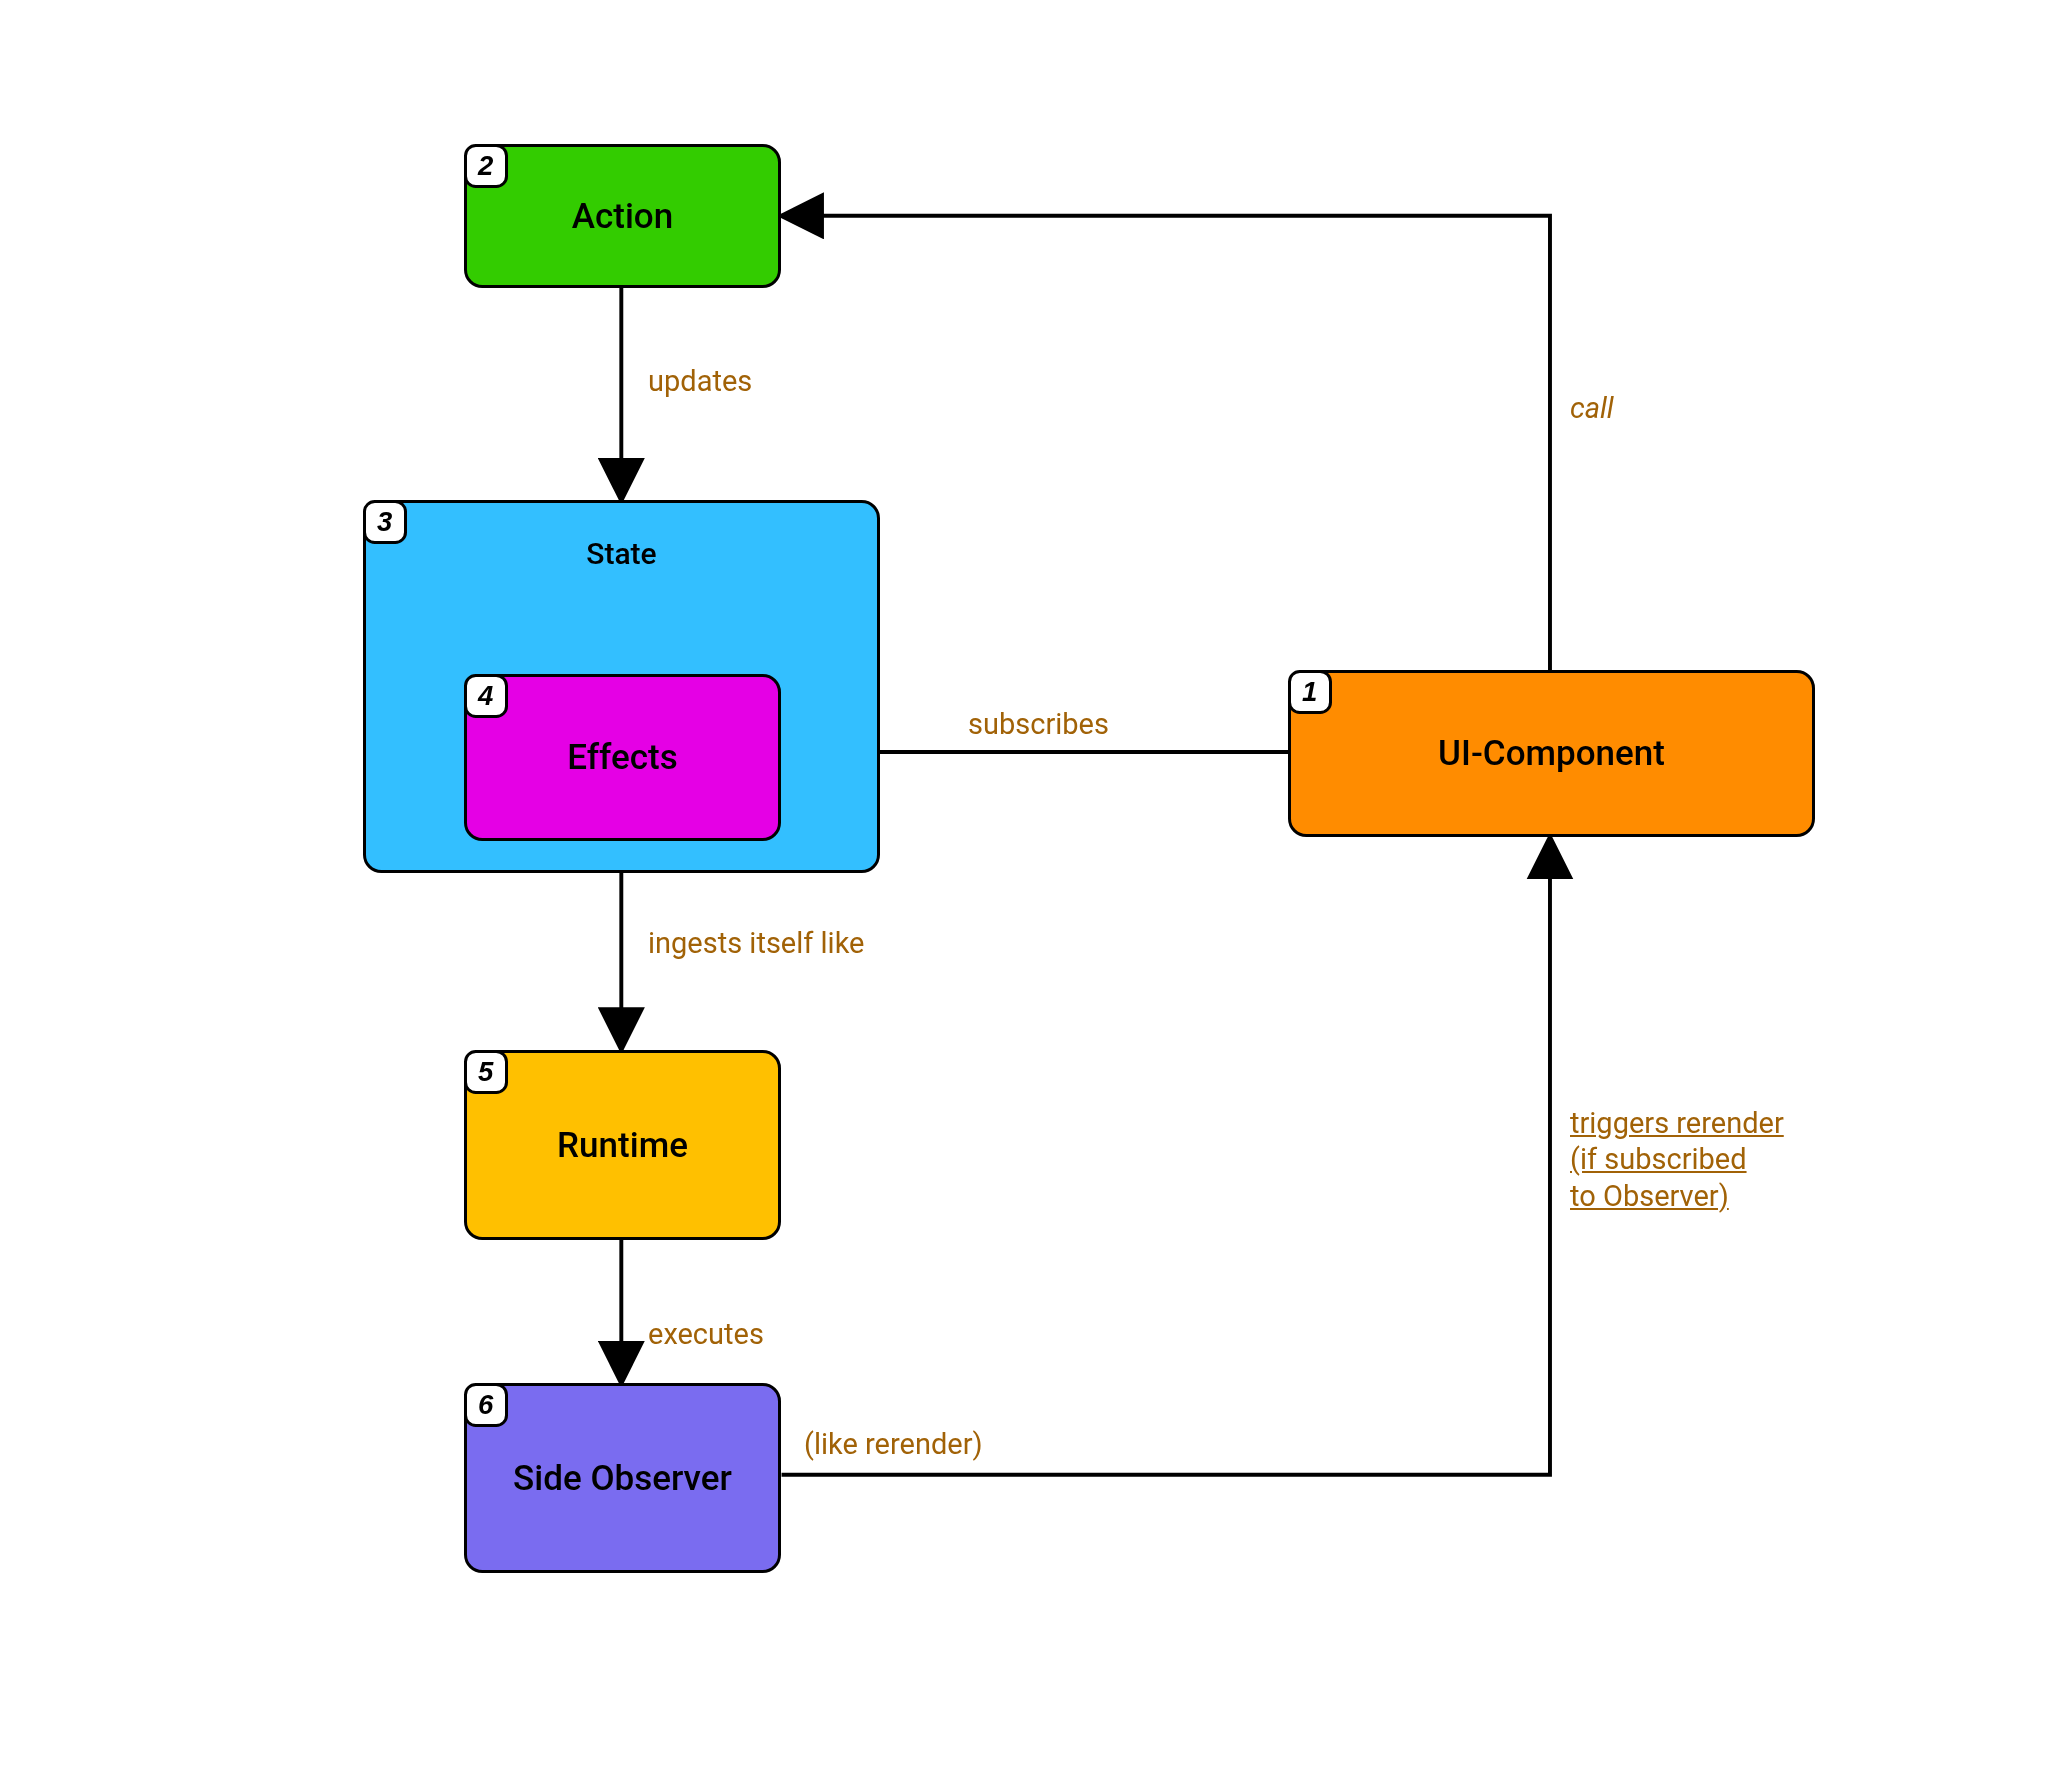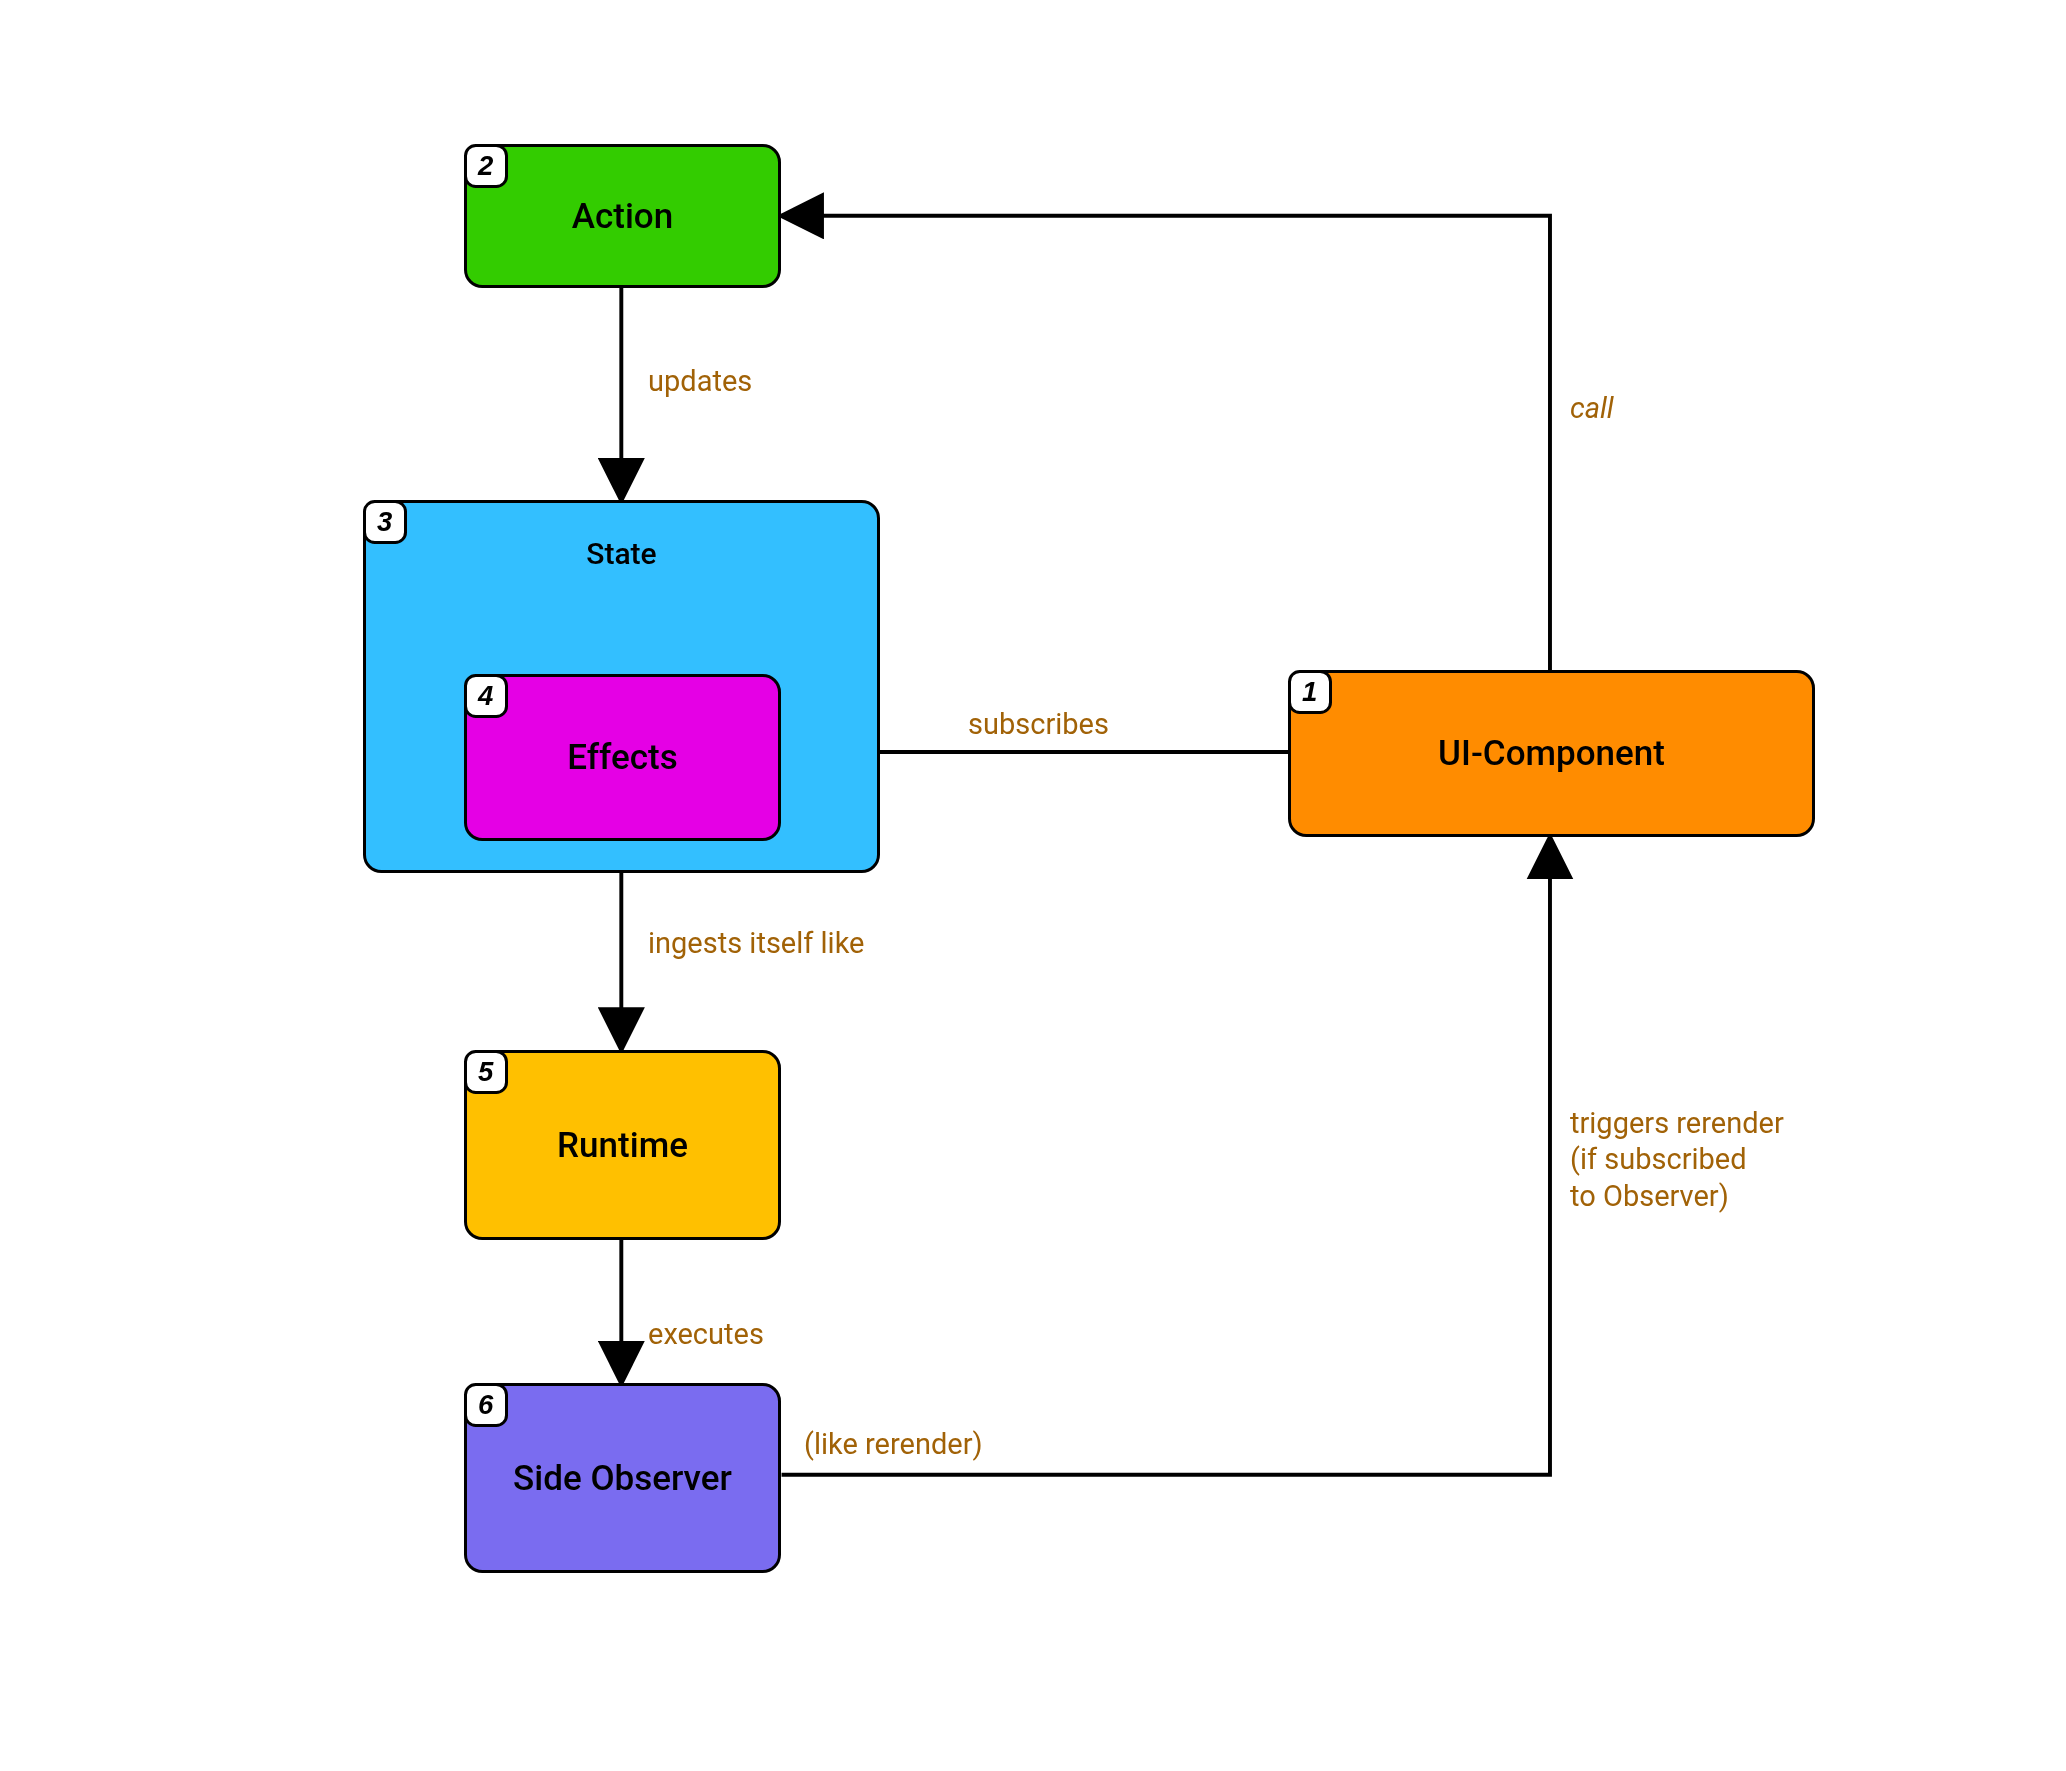--- a/index.html
+++ b/index.html
@@ -131,18 +131,18 @@
   <div class="edge-label" style="left:648px; top:363px;">updates</div>
 
   <div class="edge-label" style="left:968px; top:706px;">subscribes</div>
 
   <div class="edge-label" style="left:648px; top:925px;">ingests itself like</div>
 
   <div class="edge-label" style="left:648px; top:1292px;margin-top:24px;">executes</div>
 
   <div class="edge-label" style="left:804px; top:1426px;text-align:right;">(like rerender)</div>
 
-  <div class="edge-label" style="left:1570px; top:1105px;">triggers rerender
+  <div class="edge-label" style="left:1570px; top:1105px;text-decoration:underline;">triggers rerender
 (if subscribed
 to Observer)</div>
 
 </div>
 
 
 </body></html>

